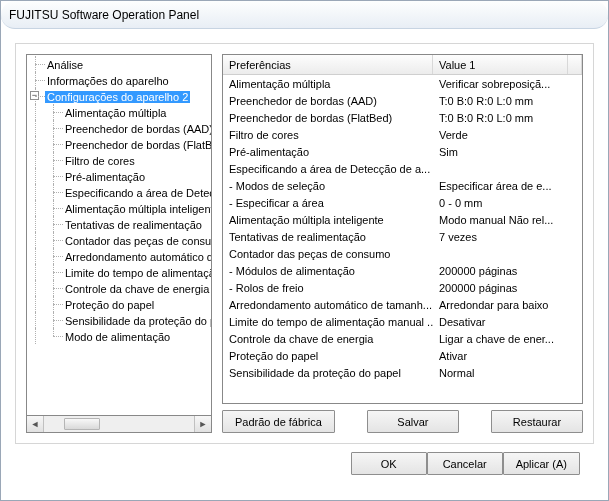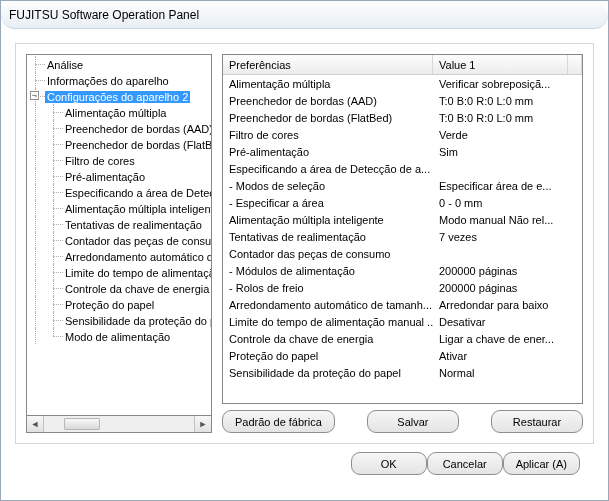--- a/index.html
+++ b/index.html
@@ -178,21 +178,21 @@
     display:flex;
     gap: 0;
     justify-content: space-between;
   }
   .btn {
     height: 23px;
     min-width: 92px;
     padding: 0 12px;
     border: 1px solid #8e8e8e;
     background: linear-gradient(#f6f6f6,#e4e4e4);
-    border-radius: 9px;
+    border-radius: 1px;
     font: inherit;
     font-size: 11px;
     cursor: pointer;
   }
 
   .bottom-bar {
     padding: 8px 14px 25px 0;
     display:flex;
     justify-content:flex-end;
     gap: 0;

